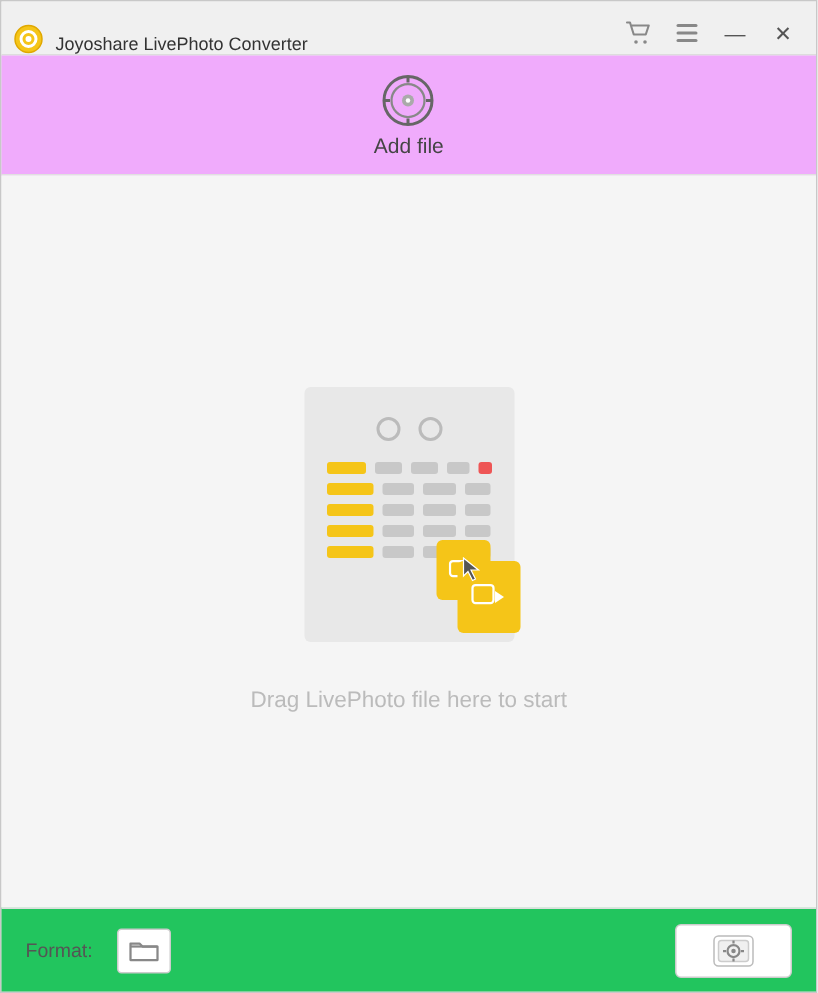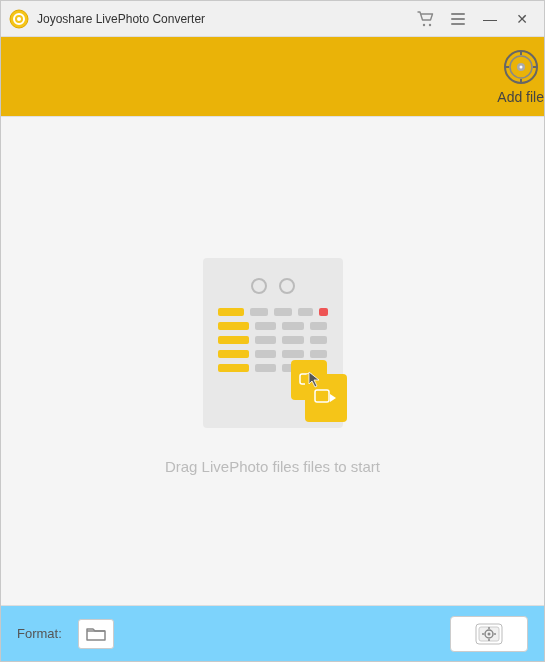--- a/index.html
+++ b/index.html
@@ -20,22 +20,22 @@
       border: 1px solid #c8c8c8;
       display: flex;
       flex-direction: column;
     }
 
     
     .titlebar {
       height: 36px;
       background: #f0f0f0;
       display: flex;
-      align-items: center;
-      padding: 16px 8px;
+      align-items: flex-end;
+      padding: 0 8px;
       border-bottom: 1px solid #ddd;
       flex-shrink: 0;
     }
 
     .titlebar-logo {
       width: 20px;
       height: 20px;
       margin-right: 8px;
       flex-shrink: 0;
     }
@@ -73,24 +73,24 @@
       align-items: center;
       justify-content: center;
       cursor: pointer;
       color: #888;
       font-size: 16px;
     }
 
     
     .toolbar {
       height: 80px;
-      background: #eab308;
-      display: flex;
-      align-items: center;
-      justify-content: flex-end;
+      background: #f0abfc;
+      display: flex;
+      align-items: center;
+      justify-content: center;
       gap: 60px;
       border-bottom: 1px solid #e0e0e0;
       flex-shrink: 0;
     }
 
     .toolbar-item {
       display: flex;
       flex-direction: column;
       align-items: center;
       gap: 4px;
@@ -228,21 +228,21 @@
 
     .drag-text {
       font-size: 15px;
       color: #bbb;
       text-align: center;
     }
 
     
     .bottombar {
       height: 56px;
-      background: #7dd3fc;
+      background: #22c55e;
       border-top: 1px solid #ddd;
       display: flex;
       align-items: center;
       padding: 0 16px;
       flex-shrink: 0;
     }
 
     .format-label {
       font-size: 13px;
       color: #555;
@@ -431,21 +431,21 @@
         </svg>
       </div>
 
       <div class="cursor">
         <svg width="14" height="18" viewBox="0 0 14 18" fill="none">
           <path d="M2 2 L2 14 L5 11 L8 17 L10 16 L7 10 L12 10 Z" fill="#555" stroke="#fff" stroke-width="0.8"></path>
         </svg>
       </div>
     </div>
 
-    <span class="drag-text">Drag LivePhoto files files to start</span>
+    <span class="drag-text">Drag LivePhoto file here to start</span>
   </div>
 
   <div class="bottombar">
     <span class="format-label">Format:</span>
 
 
     <div class="folder-btn">
       <svg width="20" height="16" viewBox="0 0 20 16" fill="none">
         <path d="M1 3 L1 14 L19 14 L19 5 L9 5 L7 3 Z" fill="none" stroke="#888" stroke-width="1.5" stroke-linejoin="round"></path>
         <path d="M1 5 L19 5" stroke="#888" stroke-width="1.5"></path>

